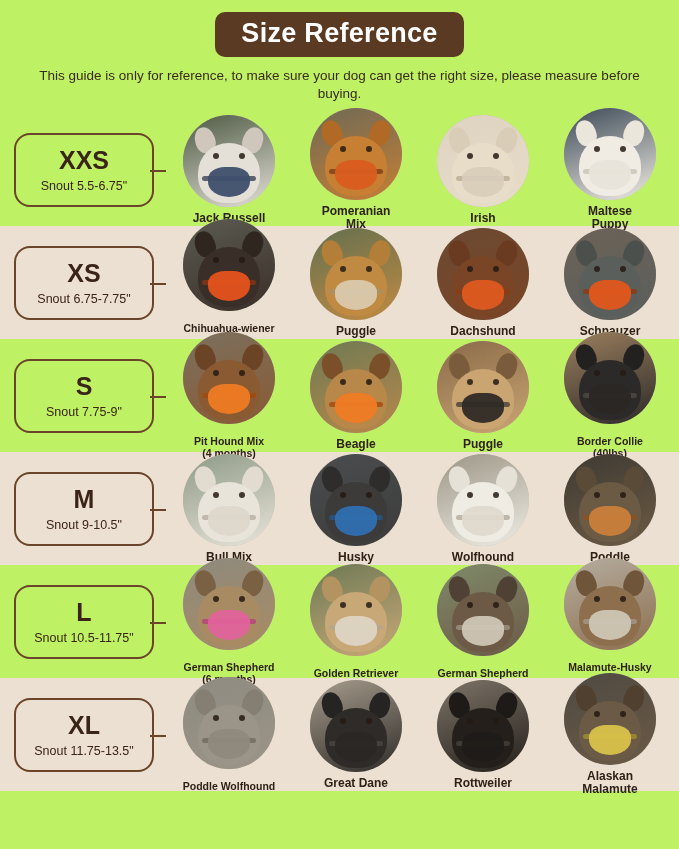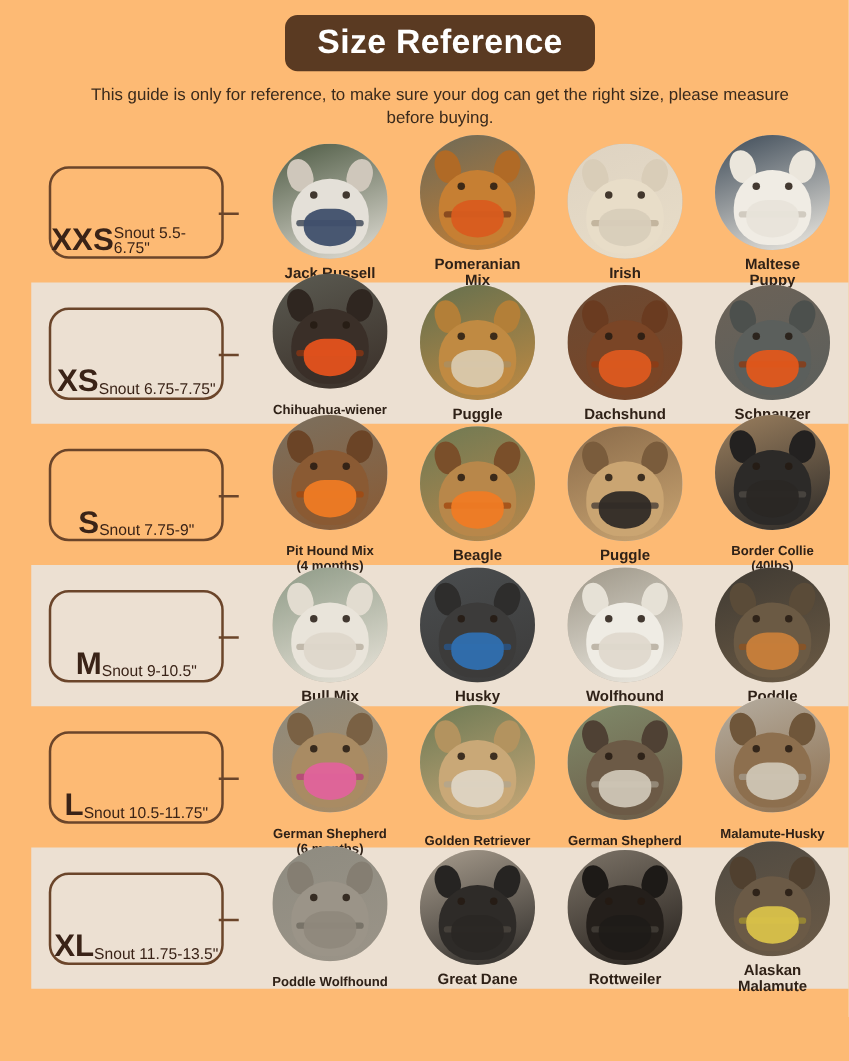--- a/index.html
+++ b/index.html
@@ -11,23 +11,22 @@
     height: 849px;
     background: #f2e9de;
     font-family: "Liberation Sans", sans-serif;
     color: #3a2a1c;
     overflow: hidden;
   }
   .page {
     position: relative;
     width: 679px;
     height: 849px;
-    background: #fdba74;
+    background: #bef264;
     box-sizing: border-box;
-    padding-left: 25px;
   }
 
   
   .title-wrap {
     display: flex;
     justify-content: center;
     padding-top: 12px;
   }
   .title-badge {
     background: #5a3a22;
@@ -64,24 +63,24 @@
 
   .size-label-box {
     position: relative;
     width: 140px;
     min-width: 140px;
     height: 74px;
     border: 2px solid #6b452a;
     border-radius: 16px;
     box-sizing: border-box;
     display: flex;
-    flex-direction: row;
-    align-items: flex-end;
+    flex-direction: column;
+    align-items: center;
     justify-content: center;
-    margin-right: 18px;
+    margin-right: 8px;
   }
   .size-label-box::after {
     
     content: "";
     position: absolute;
     right: -14px;
     top: 50%;
     width: 16px;
     height: 2px;
     background: #6b452a;

